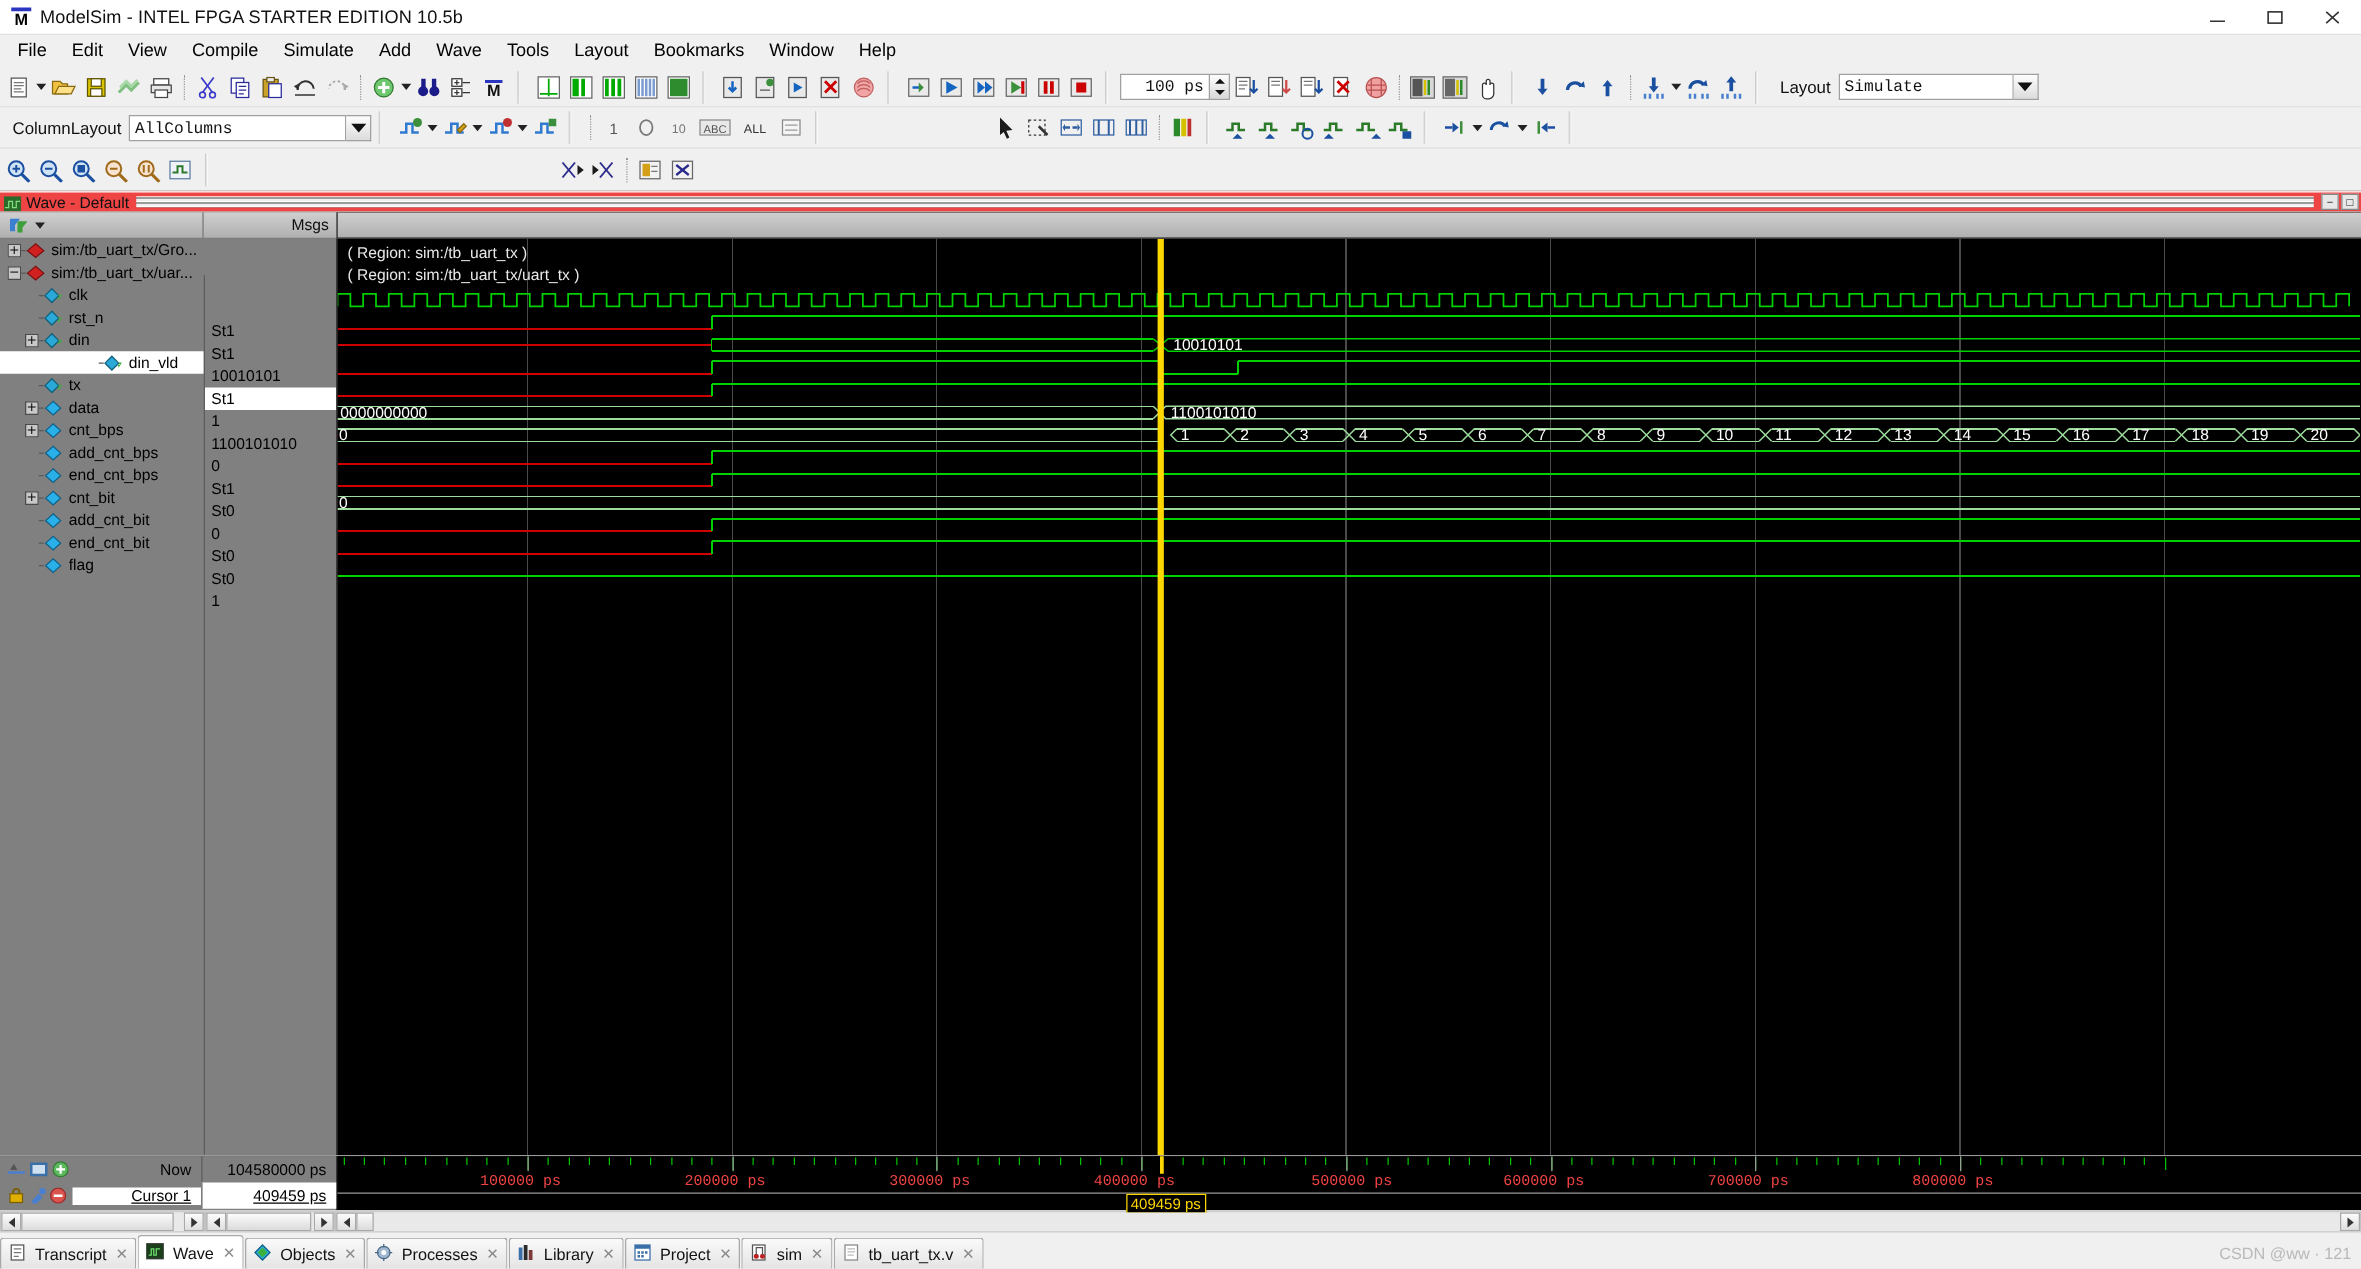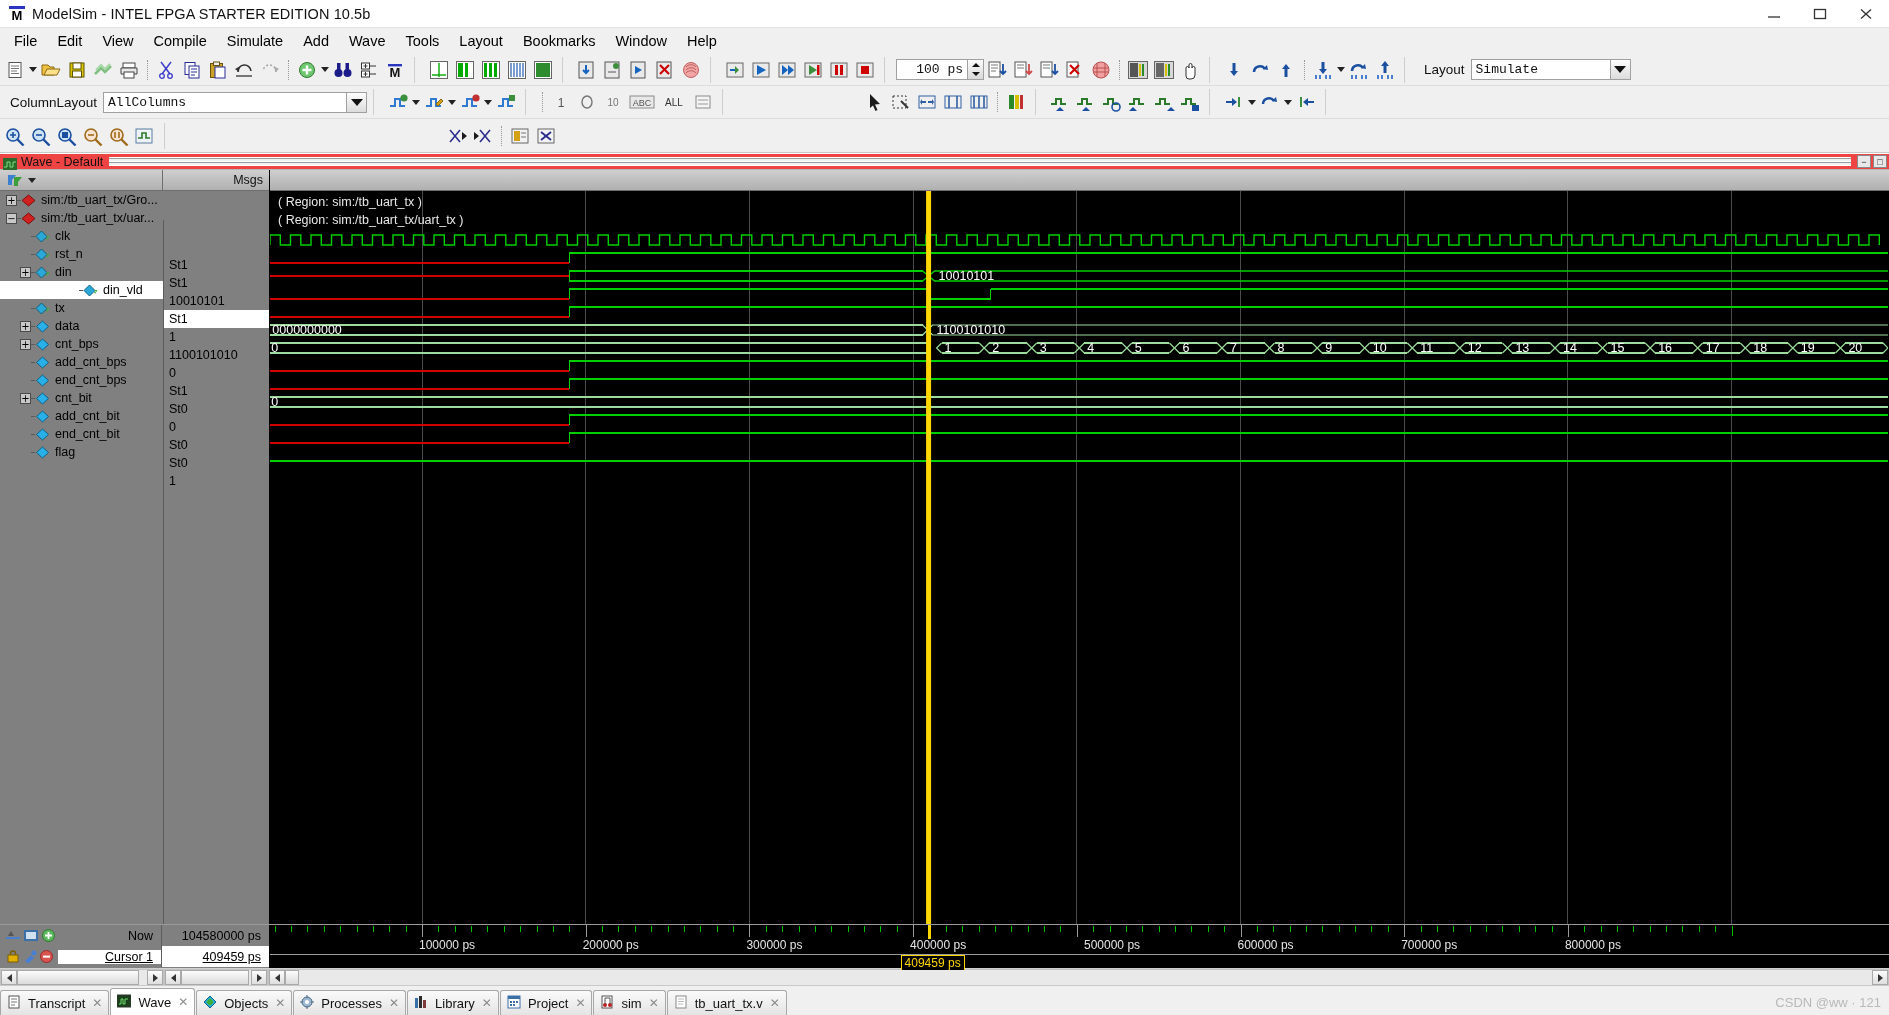--- a/index.html
+++ b/index.html
@@ -107,21 +107,21 @@
   
   .timeline { height: 44px; flex: none; background: #000; display: flex; border-top: 1px solid #9a9a9a; }
   .tl-left { width: 270px; flex: none; background: #808080; border-right: 1px solid #000; display:flex; flex-direction: column; }
   .tl-right { flex: 1; position: relative; background: #000; }
   .statrow { height: 21px; display: flex; align-items: center; font-size: 12.5px; color: #000; }
   .statrow .icons { width: 58px; display: flex; align-items: center; padding-left: 6px; gap: 3px; }
   .statrow .lab { flex: 1; text-align: right; padding-right: 8px; }
   .statrow .val { width: 108px; text-align: right; padding-right: 8px; border-left: 1px solid #5c5c5c; height: 100%; display: flex; align-items: center; justify-content: flex-end; }
   .statrow.cursor .lab, .statrow.cursor .val { background: #ffffff; }
   .tick { position: absolute; background: #00c000; }
-  .tlabel { position: absolute; font-size: 12px; color: #e5e5e5; white-space: nowrap; font-family: Liberation Sans, sans-serif; margin-left: 35px; }
+  .tlabel { position: absolute; font-size: 12px; color: #ef4444; white-space: nowrap; font-family: Liberation Mono, monospace; }
   .cursorbox {
     position: absolute; background: #000; border: 1px solid #ffd700; color: #ffd700;
     font-size: 12px; padding: 0 3px; white-space: nowrap;
   }
 
   
   .sbrow { height: 17px; display: flex; flex: none; background: #f0f0f0; border-top: 1px solid #d0d0d0; }
   .sb { height: 17px; display: flex; align-items: center; background: #efefef; border: 1px solid #c2c2c2; }
   .sbbtn { width: 16px; height: 15px; background: linear-gradient(#fcfcfc,#dedede); border: 1px solid #a9a9a9; display: flex; align-items: center; justify-content: center; }
   .sbbtn:after { content:""; border-top:4px solid transparent; border-bottom:4px solid transparent; }
@@ -562,21 +562,21 @@
         <div class="textfield" style="width:140px;">Simulate</div>
         <div class="cbtn"></div>
       </div>
     </div>
   </div>
 
   <div class="toolrow tb2">
     <div class="grp">
       <div class="fieldlabel">ColumnLayout</div>
       <div class="combo">
-        <div class="textfield" style="width:244px;">AllColumns</div>
+        <div class="textfield" style="width:174px;">AllColumns</div>
         <div class="cbtn" style="background:linear-gradient(#fdfdfd,#dcdcdc);"></div>
       </div>
       <div class="sep2"></div>
     </div>
 
     <div class="grp">
       <div class="ti">
         <svg width="20" height="20">
             <path d="M2 14h5v-7h5v7h5" stroke="#2f7ad0" stroke-width="2" fill="none"></path>
             <circle cx="16" cy="6" r="3.6" fill="#3c8f3c"></circle>

